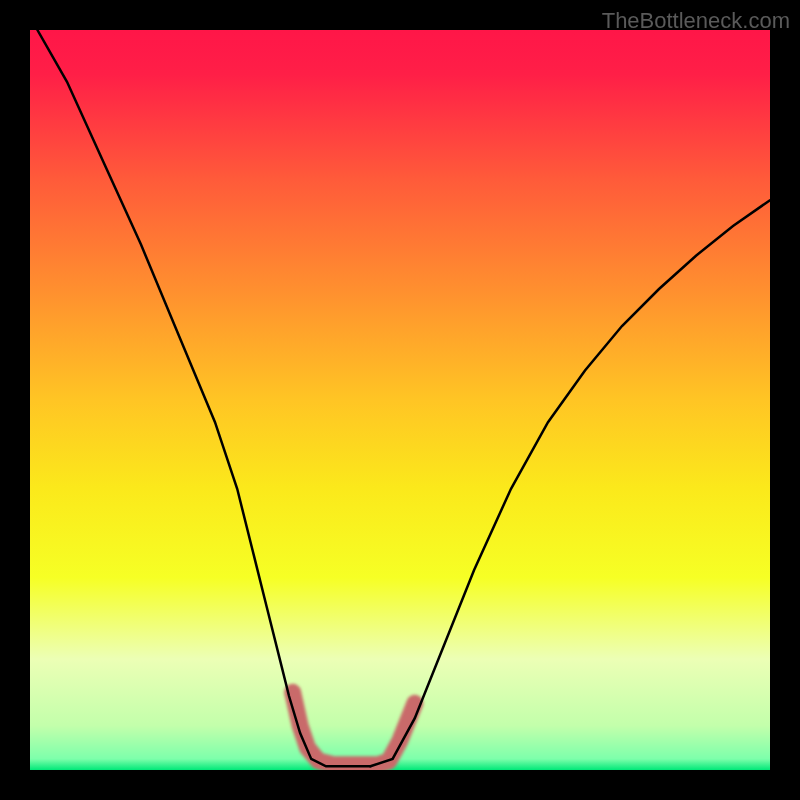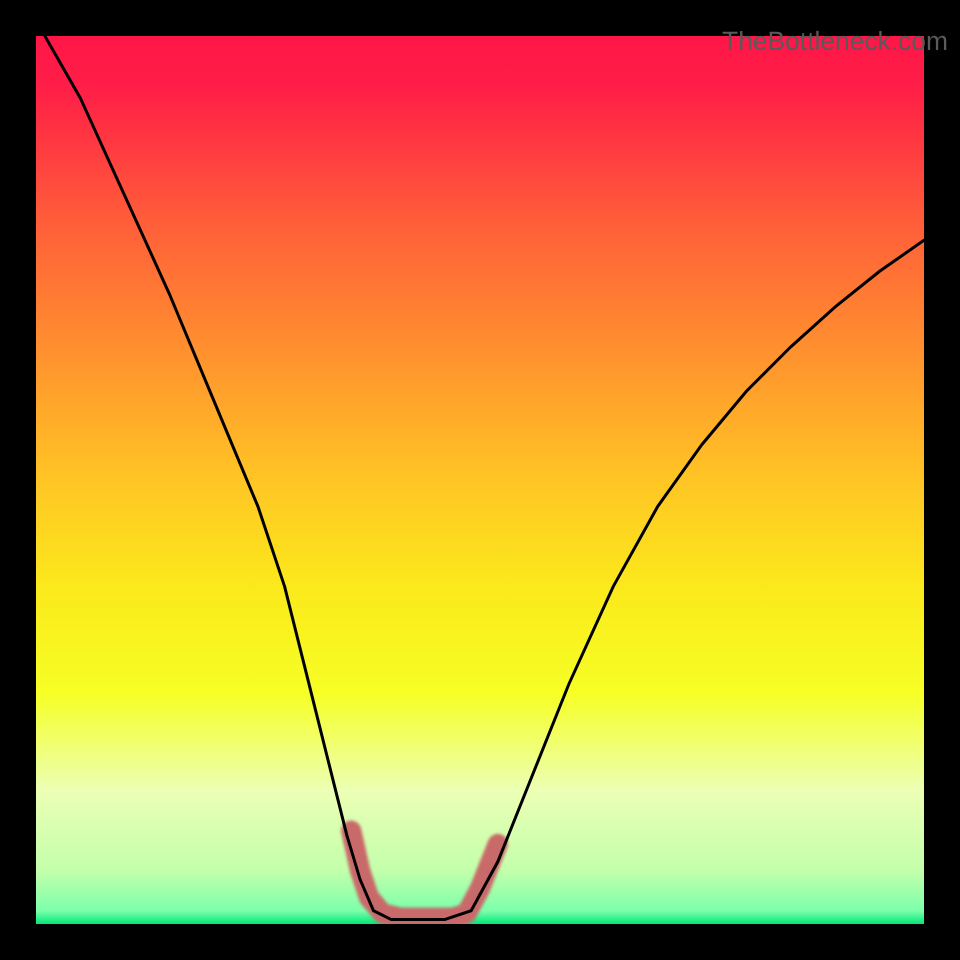--- a/index.html
+++ b/index.html
@@ -6,21 +6,21 @@
     margin: 0;
     padding: 0;
     width: 800px;
     height: 800px;
     background: #000;
     position: relative;
     font-family: Arial, sans-serif;
   }
   .watermark {
     position: absolute;
-    top: 22px;
+    top: 8px;
     right: 10px;
     color: #5a5a5a;
     font-size: 22px;
     font-weight: 500;
     z-index: 10;
   }
   .plot-frame {
     position: absolute;
     top: 30px;
     left: 30px;

